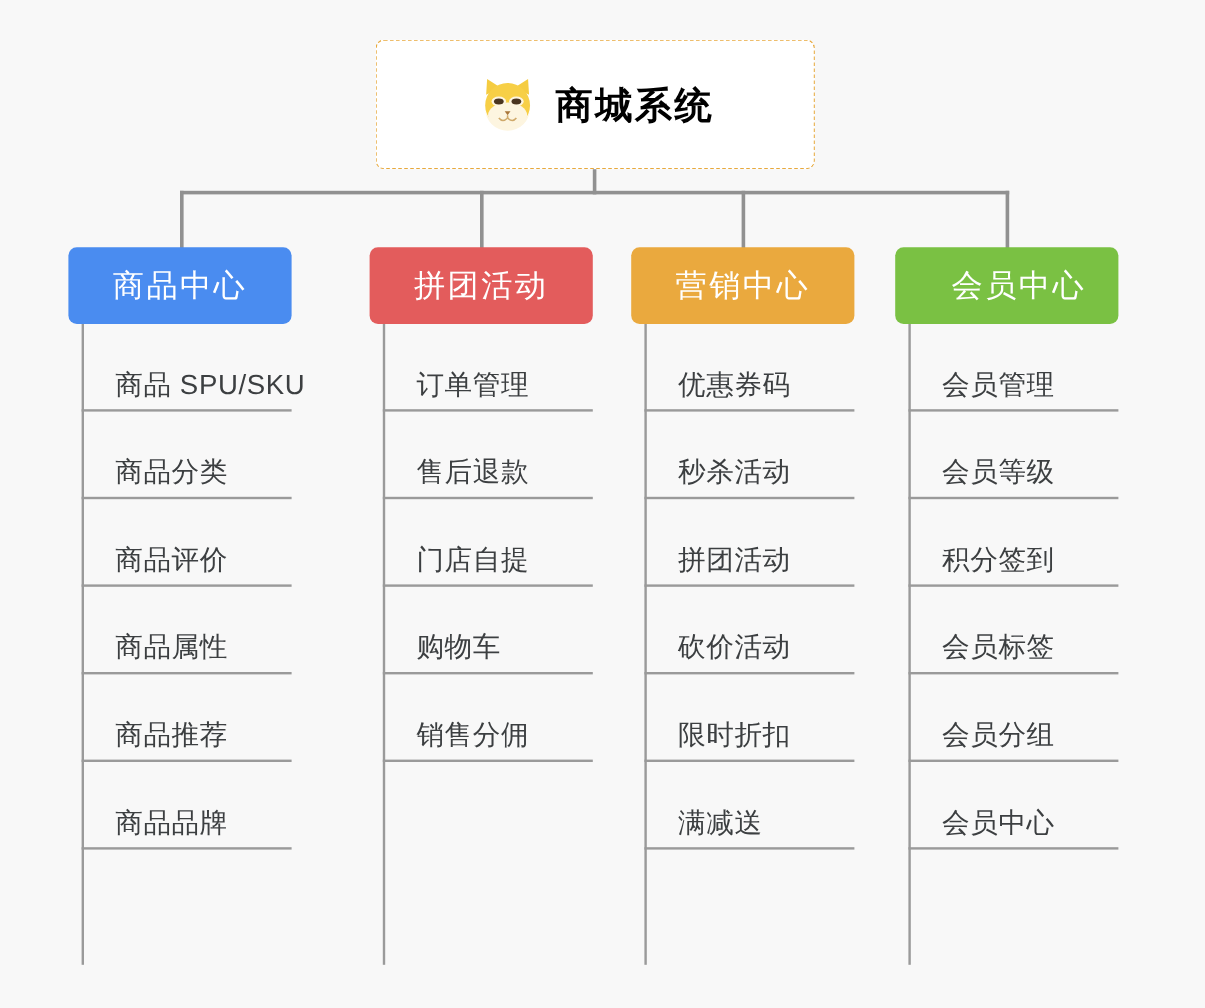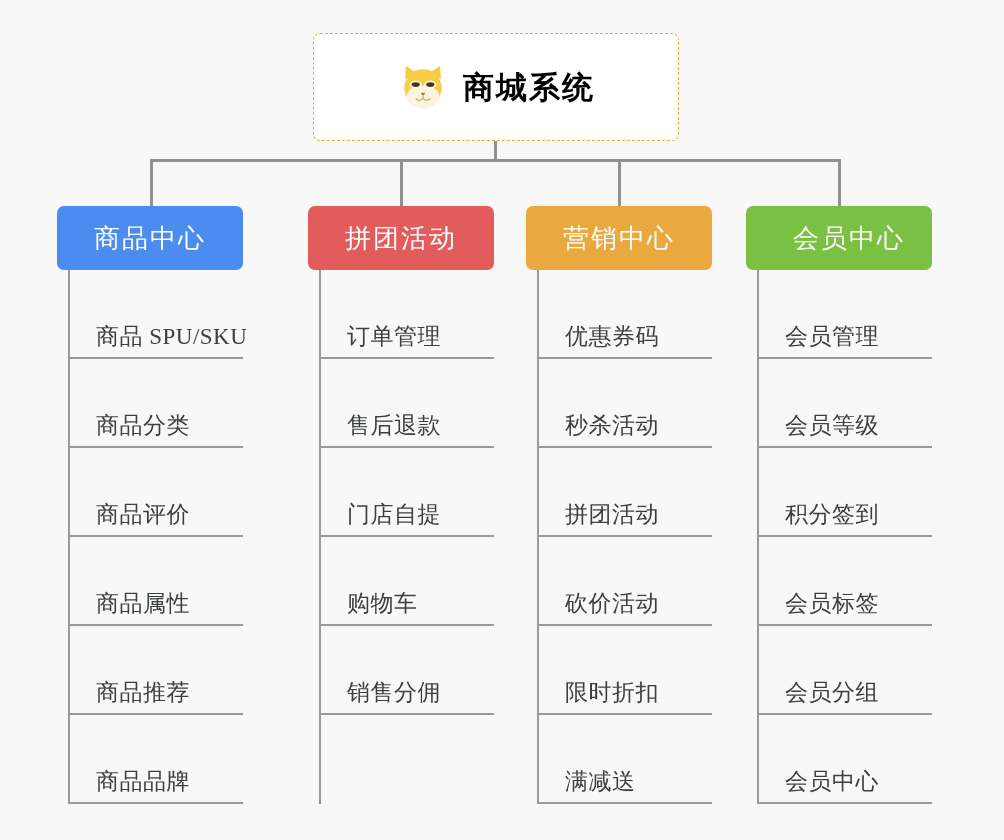--- a/index.html
+++ b/index.html
@@ -103,26 +103,25 @@
   .col-trunk {
     position: absolute;
     left: 11px;
     top: 0;
     width: 2px;
     background: #9a9a9a;
   }
 
   .leaf {
     position: relative;
-    height: 89px;
+    height: 73px;
     margin-left: 11px;
     display: flex;
     align-items: flex-end;
     border-bottom: 2px solid #9a9a9a;
-    font-family: Liberation Serif, serif;
   }
   .leaf-label {
     font-size: 23px;
     color: #3c3f41;
     line-height: 1;
     padding: 0 14px 9px 28px;
     white-space: nowrap;
     letter-spacing: 0.5px;
   }
 </style>

